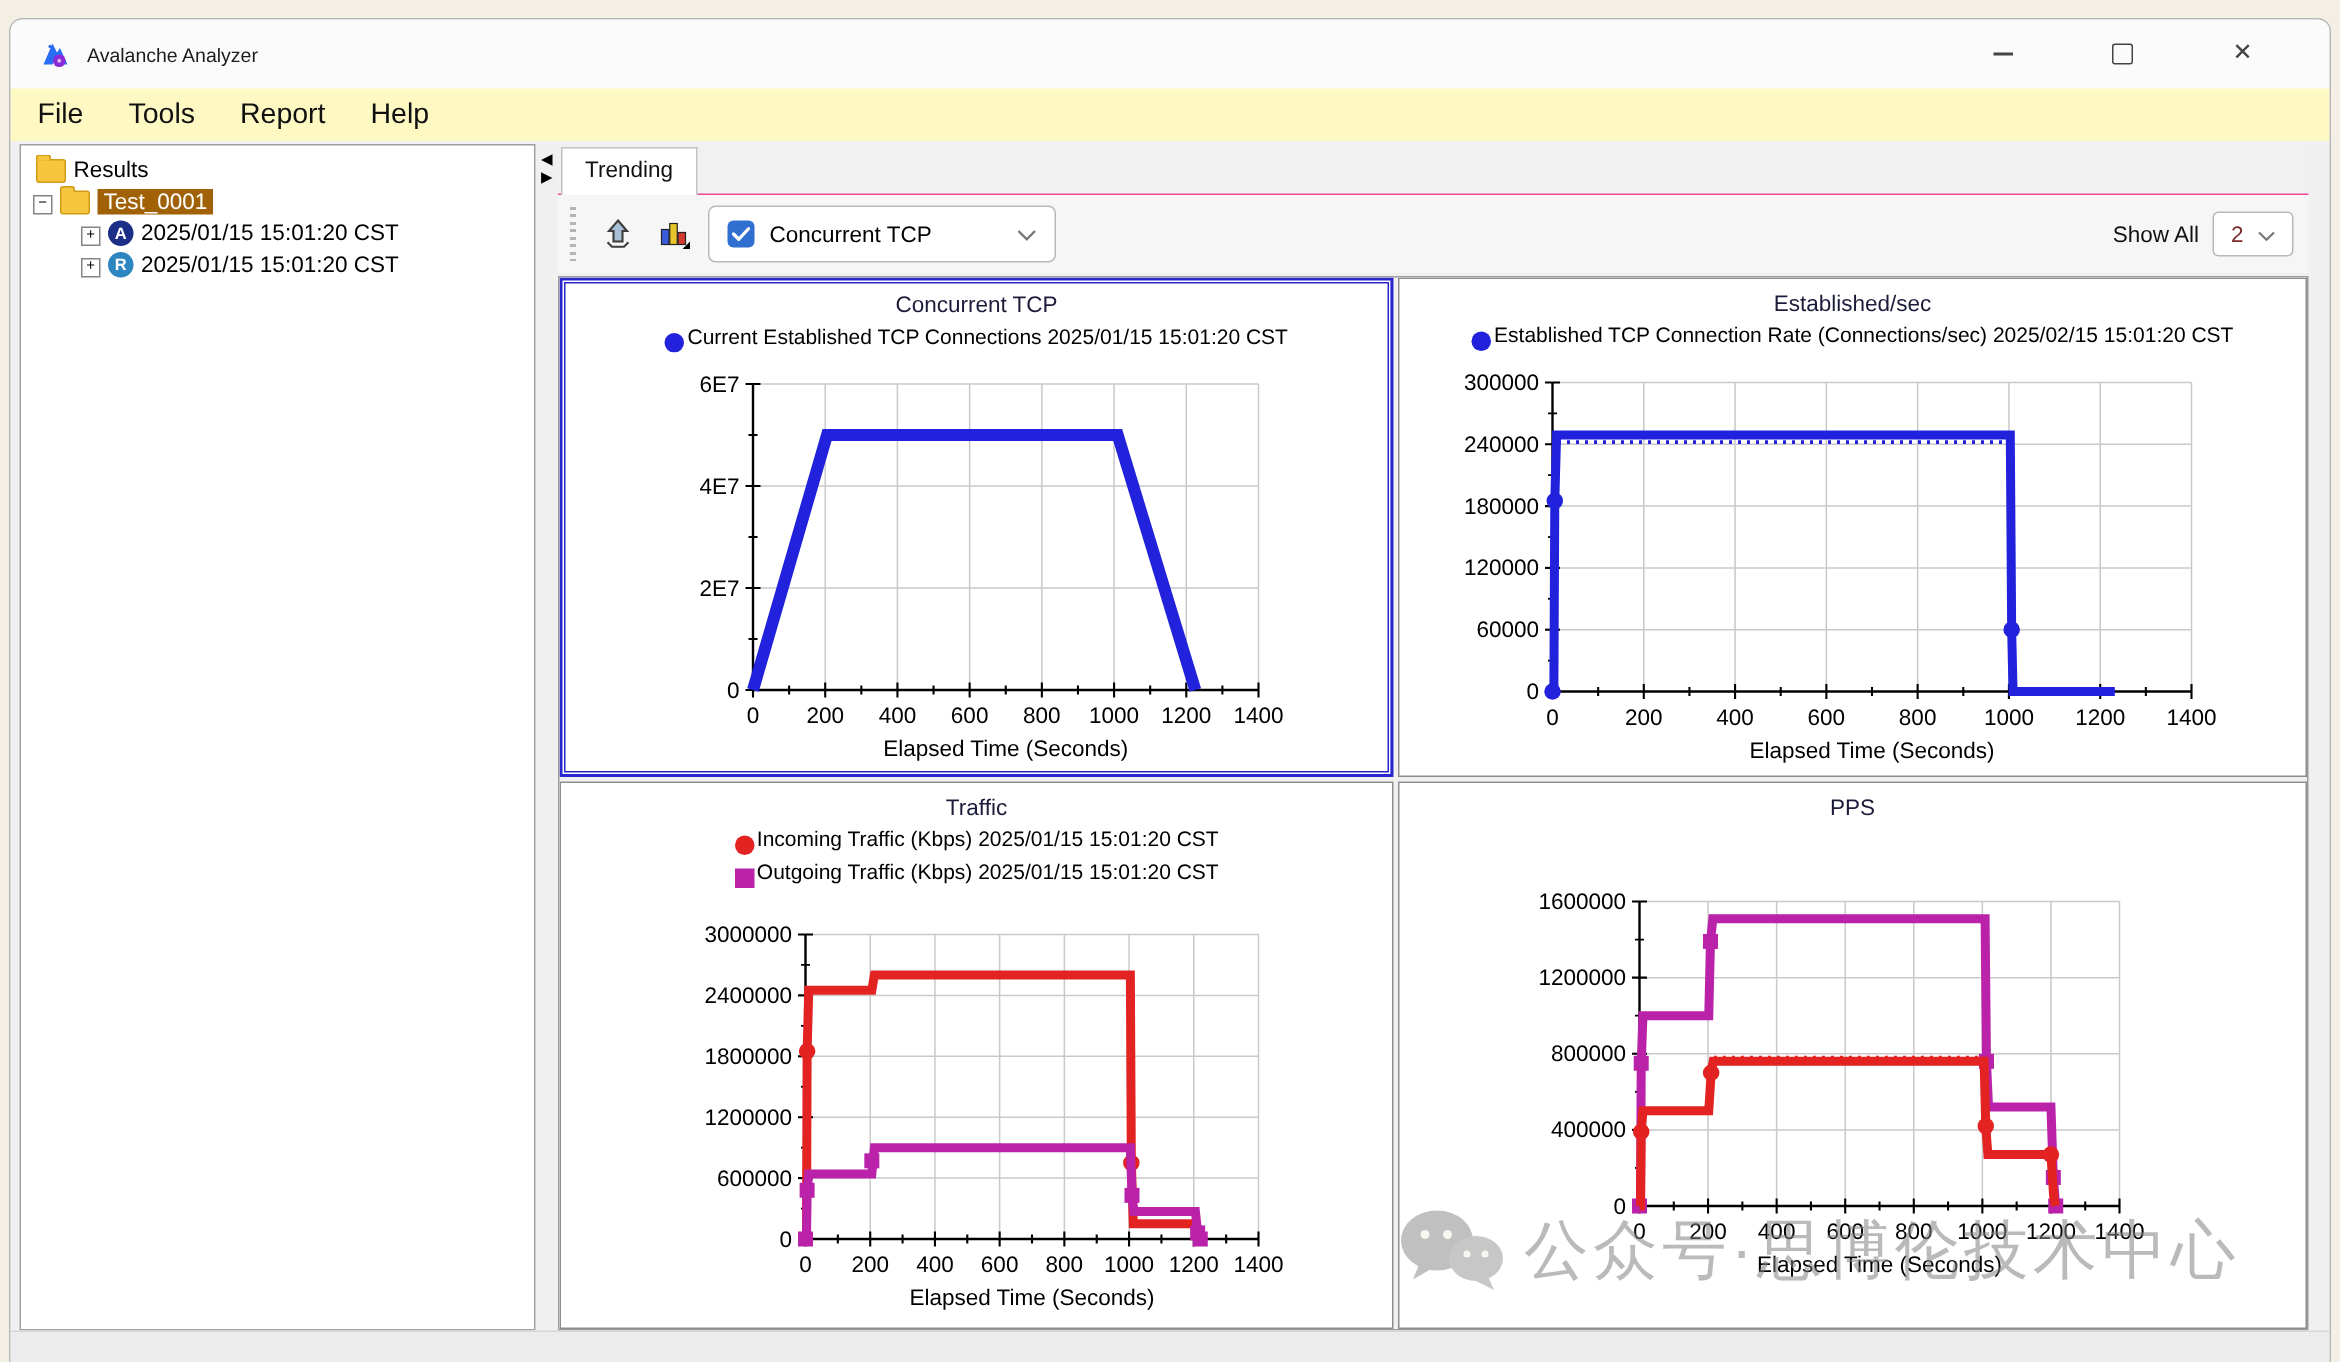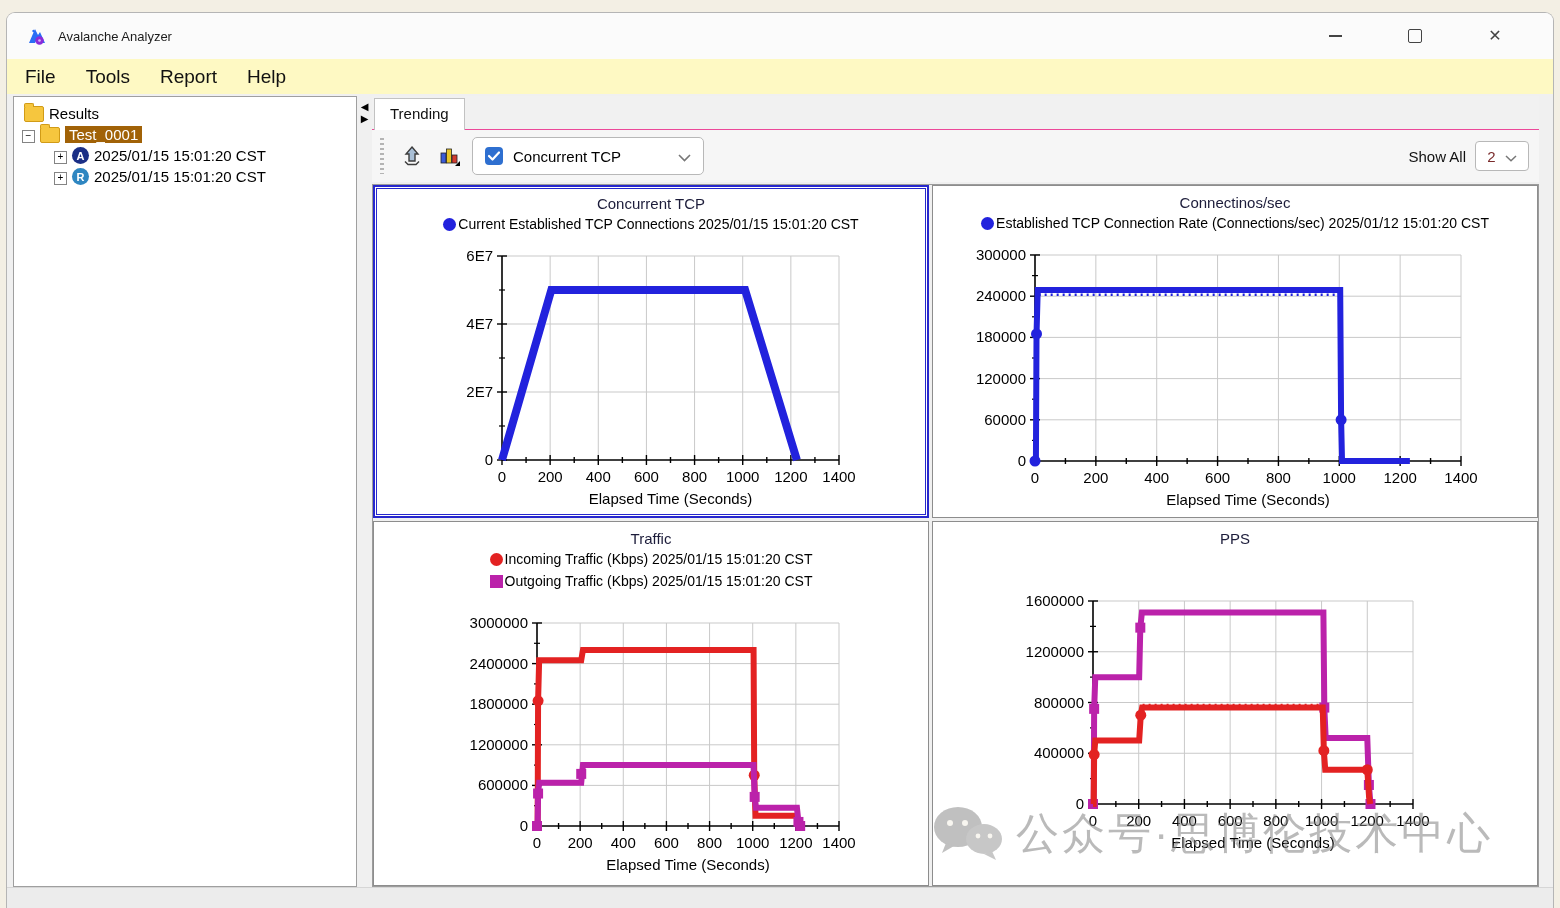--- a/index.html
+++ b/index.html
@@ -55,21 +55,21 @@
   .show-all-label{font-size:15px;color:#111;margin-left:14px;}
   .show-all-select{height:30px;width:54px;box-sizing:border-box;background:#fff;border:1px solid #b8b8b8;border-radius:4px;display:flex;align-items:center;justify-content:center;gap:9px;font-size:15px;}
   .show-all-value{color:#7b2c2c;}
   
   .charts{flex:1;min-height:0;margin-top:2px;border:1px solid #9c9c9c;background:#f0f0f0;
     display:grid;grid-template-columns:556px 1fr;grid-template-rows:333px 1fr;gap:3px;overflow:hidden;}
   .chart-panel{background:#fff;border:1px solid #8d8d8d;display:flex;flex-direction:column;min-width:0;min-height:0;overflow:hidden;}
   .chart-panel.selected{border:2px solid #2727cd;box-shadow:inset 0 0 0 1px #ffffff, inset 0 0 0 2px #2727cd;}
   .chart-title{flex:none;height:26px;box-sizing:border-box;padding-top:8px;text-align:center;font-size:15px;color:#1c1c3a;}
   .legend-row{flex:none;height:22px;line-height:22px;text-align:center;white-space:nowrap;overflow:hidden;font-size:14px;color:#000;}
-  .legend-inner{display:inline-flex;align-items:center;}
+  .legend-inner{display:inline-flex;align-items:flex-end;}
   .lmark{width:13px;height:13px;display:inline-block;margin-right:2px;flex:none;}
   .lmark.circle{border-radius:50%;}
   .chart-svg{flex:1;min-height:0;width:100%;display:block;font-family:"Liberation Sans",sans-serif;}
   
   .statusbar{height:20px;flex:none;background:#ececec;border-top:1px solid #d6d6d6;}
   .watermark{position:absolute;left:932px;top:803px;display:flex;align-items:flex-end;gap:12px;pointer-events:none;z-index:40;}
   .watermark-text{font-size:43px;color:rgba(130,130,130,0.55);letter-spacing:3px;white-space:nowrap;}
 </style>
 </head>
 <body>
@@ -233,24 +233,24 @@
               <line x1="122" y1="21" x2="132" y2="21" stroke="#000" stroke-width="1.4"></line>
               <text x="118" y="26" text-anchor="end" font-size="15" fill="#000">6E7</text>
               <line x1="124" y1="191" x2="130" y2="191" stroke="#000" stroke-width="1.2"></line>
               <line x1="124" y1="123" x2="130" y2="123" stroke="#000" stroke-width="1.2"></line>
               <line x1="124" y1="55" x2="130" y2="55" stroke="#000" stroke-width="1.2"></line>
               <text x="295.5" y="269" text-anchor="middle" font-size="15" fill="#000">Elapsed Time (Seconds)</text>
               <polyline points="127,225 176.3464285714286,55 370.12142857142857,55 421.875,225" fill="none" stroke="#2222dd" stroke-width="8" stroke-linejoin="miter" stroke-linecap="butt"></polyline>
             </svg>
           </div>
           <div class="chart-panel">
-            <div class="chart-title">Connectinos/sec</div>
+            <div class="chart-title">Established/sec</div>
             <div class="legend-row"><span class="legend-inner">
                 <span class="lmark circle" style="background: rgb(34, 34, 221);"></span>
-                <span>Established TCP Connection Rate (Connections/sec) 2025/01/12 15:01:20 CST</span>
+                <span>Established TCP Connection Rate (Connections/sec) 2025/02/15 15:01:20 CST</span>
               </span></div>
             <svg class="chart-svg" viewBox="0 0 604 283">
               <line x1="162.85714285714286" y1="21" x2="162.85714285714286" y2="227" stroke="#c9c9c9" stroke-width="1"></line>
               <line x1="223.71428571428572" y1="21" x2="223.71428571428572" y2="227" stroke="#c9c9c9" stroke-width="1"></line>
               <line x1="284.57142857142856" y1="21" x2="284.57142857142856" y2="227" stroke="#c9c9c9" stroke-width="1"></line>
               <line x1="345.42857142857144" y1="21" x2="345.42857142857144" y2="227" stroke="#c9c9c9" stroke-width="1"></line>
               <line x1="406.2857142857143" y1="21" x2="406.2857142857143" y2="227" stroke="#c9c9c9" stroke-width="1"></line>
               <line x1="467.1428571428571" y1="21" x2="467.1428571428571" y2="227" stroke="#c9c9c9" stroke-width="1"></line>
               <line x1="528" y1="21" x2="528" y2="227" stroke="#c9c9c9" stroke-width="1"></line>
               <line x1="102" y1="185.8" x2="528" y2="185.8" stroke="#c9c9c9" stroke-width="1"></line>

